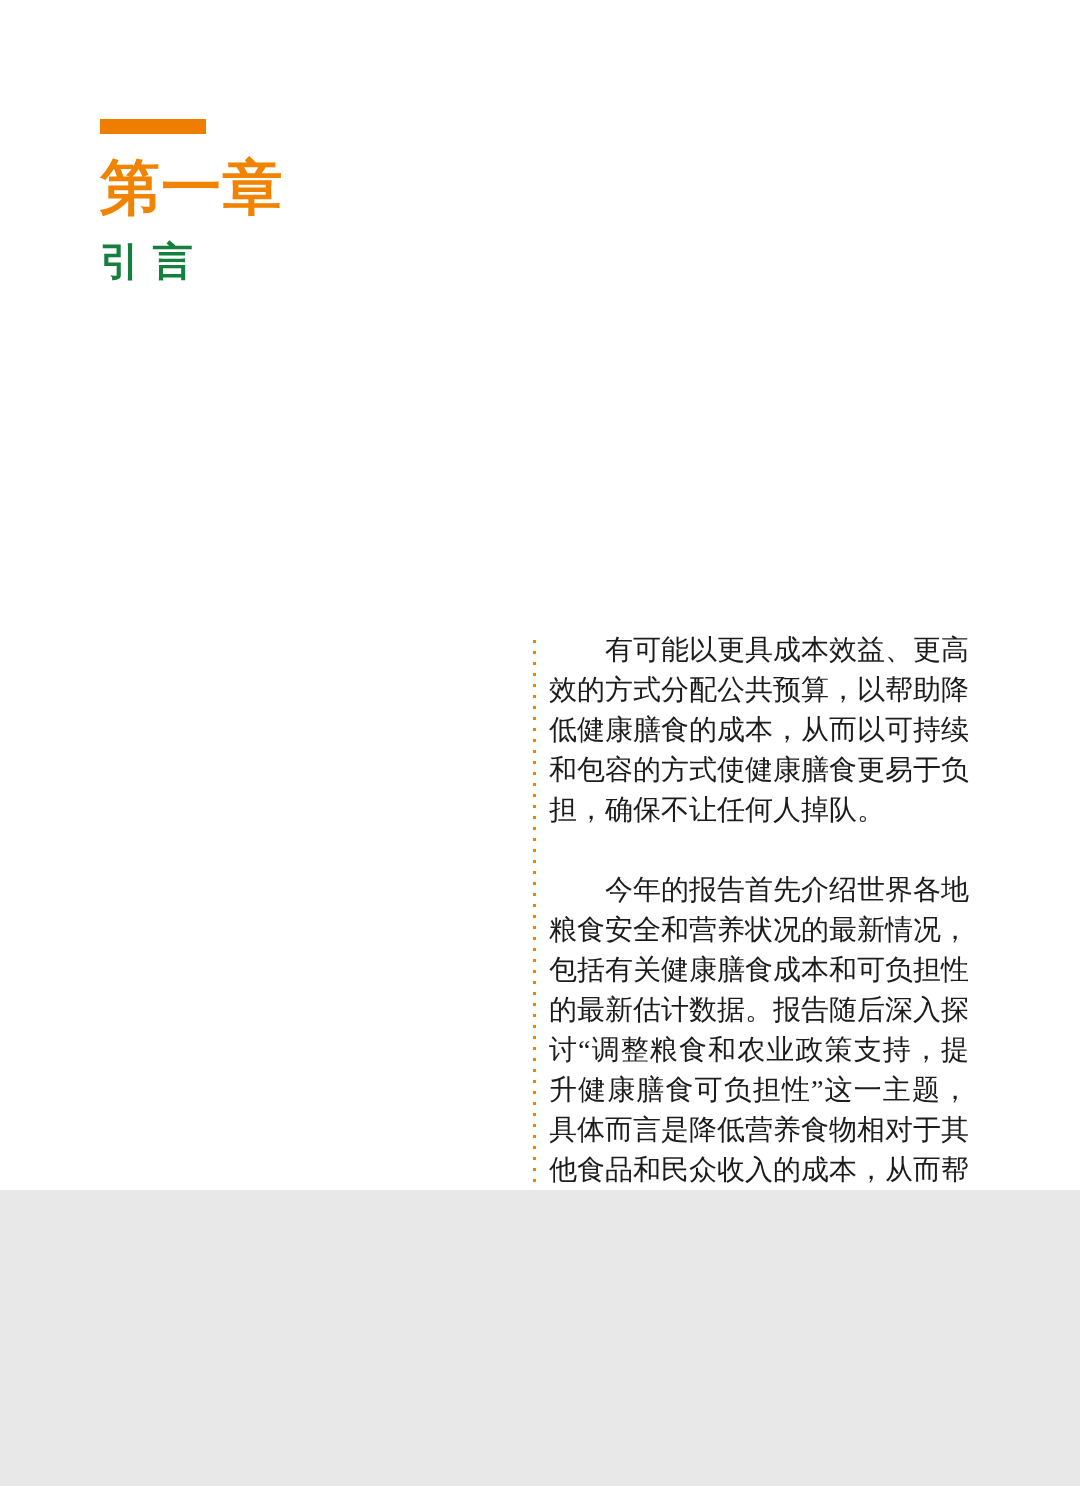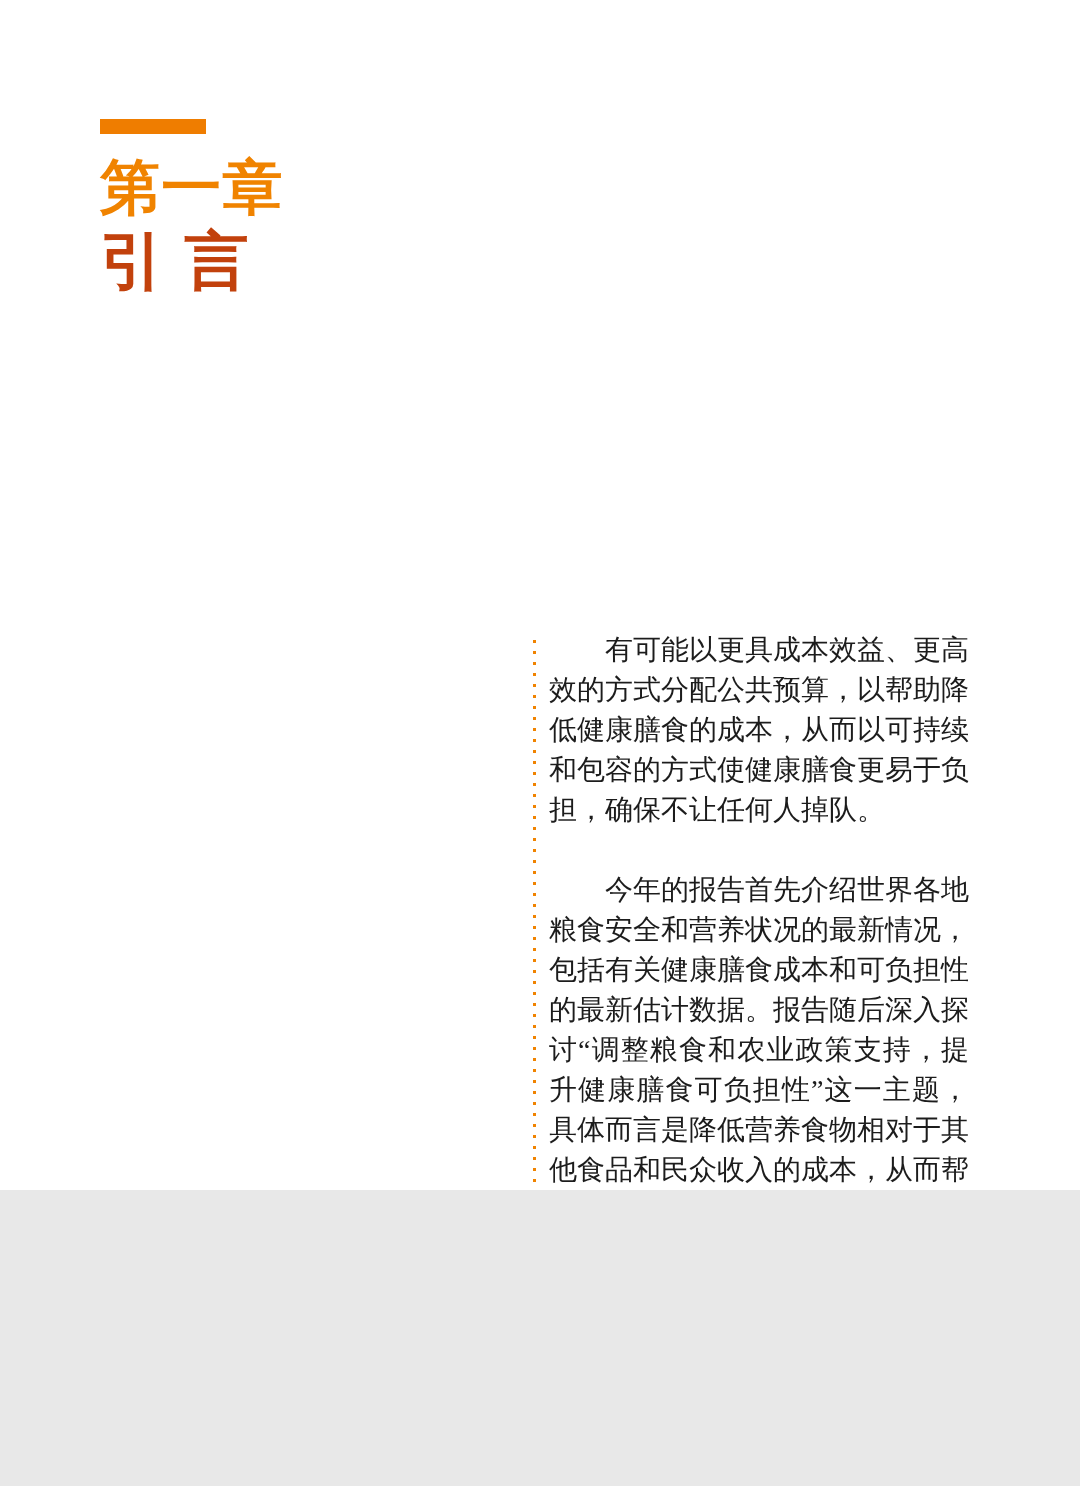--- a/index.html
+++ b/index.html
@@ -29,24 +29,24 @@
   .chapter-number {
     margin: 0;
     font-size: 60px;
     line-height: 72px;
     font-weight: bold;
     color: #F08300;
     letter-spacing: 0.02em;
   }
   .chapter-title {
     margin: 0;
-    font-size: 64px;
+    font-size: 40px;
     line-height: 74px;
     font-weight: bold;
-    color: #c2410c;
+    color: #15803d;
     letter-spacing: 0.32em;
   }
 
   
   .columns {
     position: absolute;
     left: 100px;
     top: 630px;
     width: 884px;
     display: flex;

